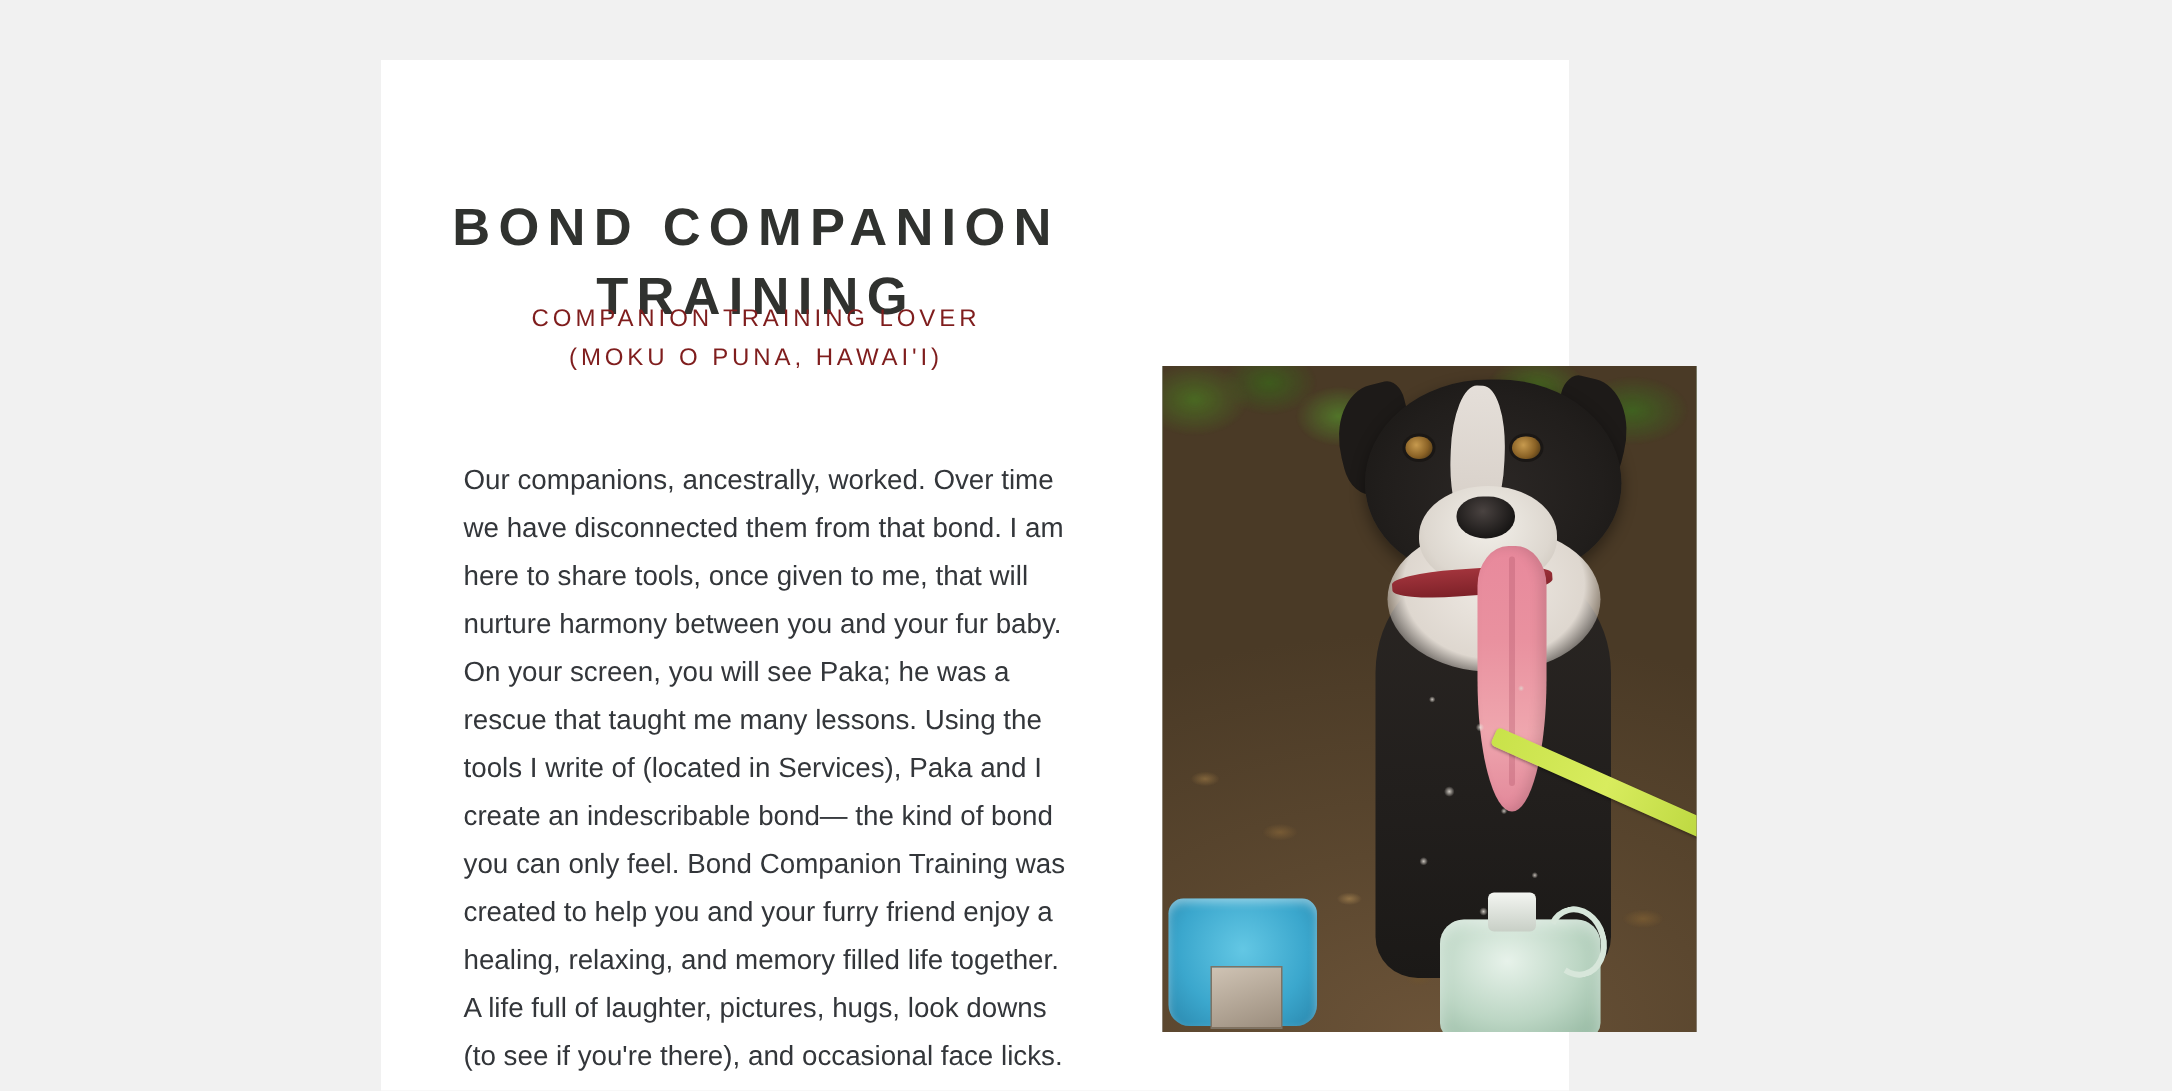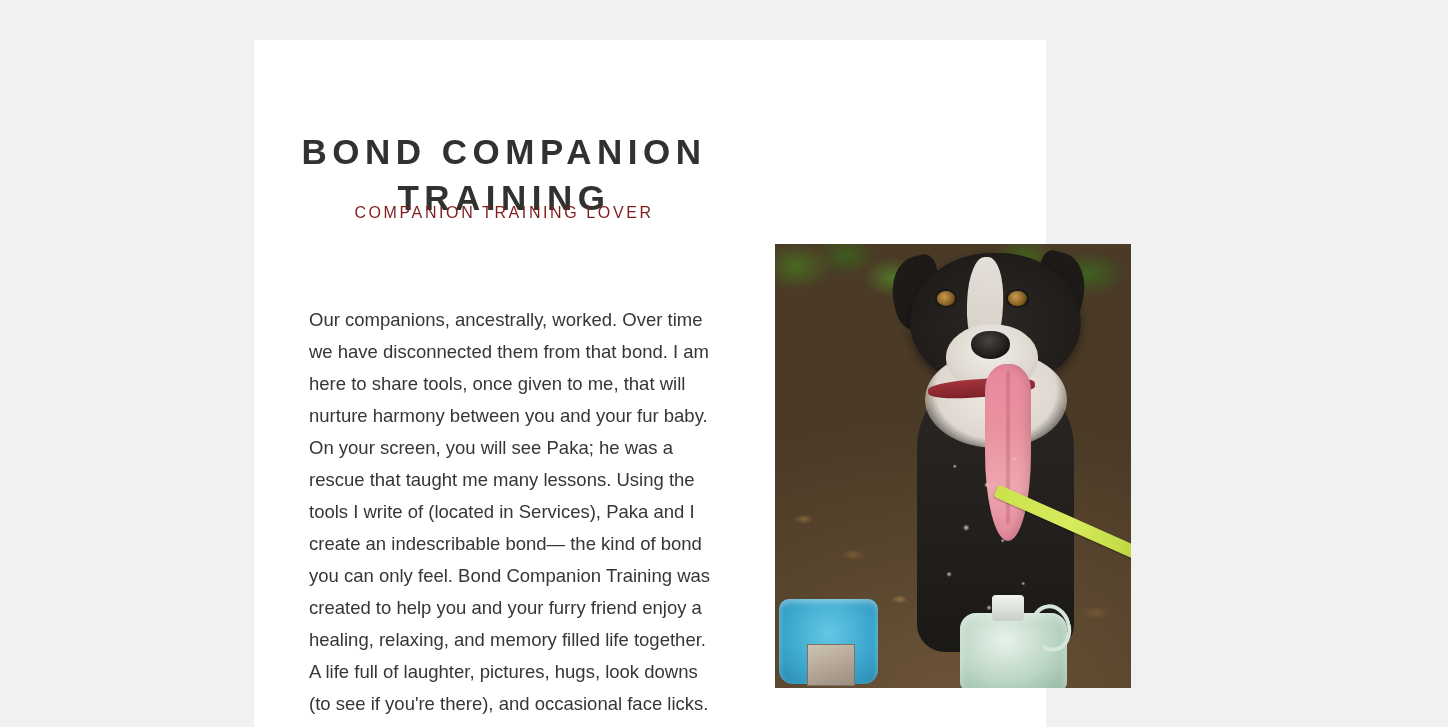--- a/index.html
+++ b/index.html
@@ -280,20 +280,21 @@
 </head>
 <body>
 
 <div class="page">
   <div class="content">
 
     <h1 class="headline">BOND COMPANION TRAINING</h1>
 
     <div class="subhead">
       <span>COMPANION TRAINING LOVER</span>
+      <span class="line2">(MOKU O PUNA, HAWAI'I)</span>
     </div>
 
     <p class="body-copy">Our companions, ancestrally, worked. Over time we have disconnected them from that bond. I am here to share tools, once given to me, that will nurture harmony between you and your fur baby. On your screen, you will see Paka; he was a rescue that taught me many lessons. Using the tools I write of (located in Services), Paka and I create an indescribable bond— the kind of bond you can only feel. Bond Companion Training was created to help you and your furry friend enjoy a healing, relaxing, and memory filled life together. A life full of laughter, pictures, hugs, look downs (to see if you're there), and occasional face licks. The list can go on, and I am hoping that it does!</p>
 
     <div class="photo-wrap">
       <div class="photo">
         <div class="ph-bg"></div>
         <div class="ph-foliage"></div>
         <div class="ph-leaves"></div>
 

